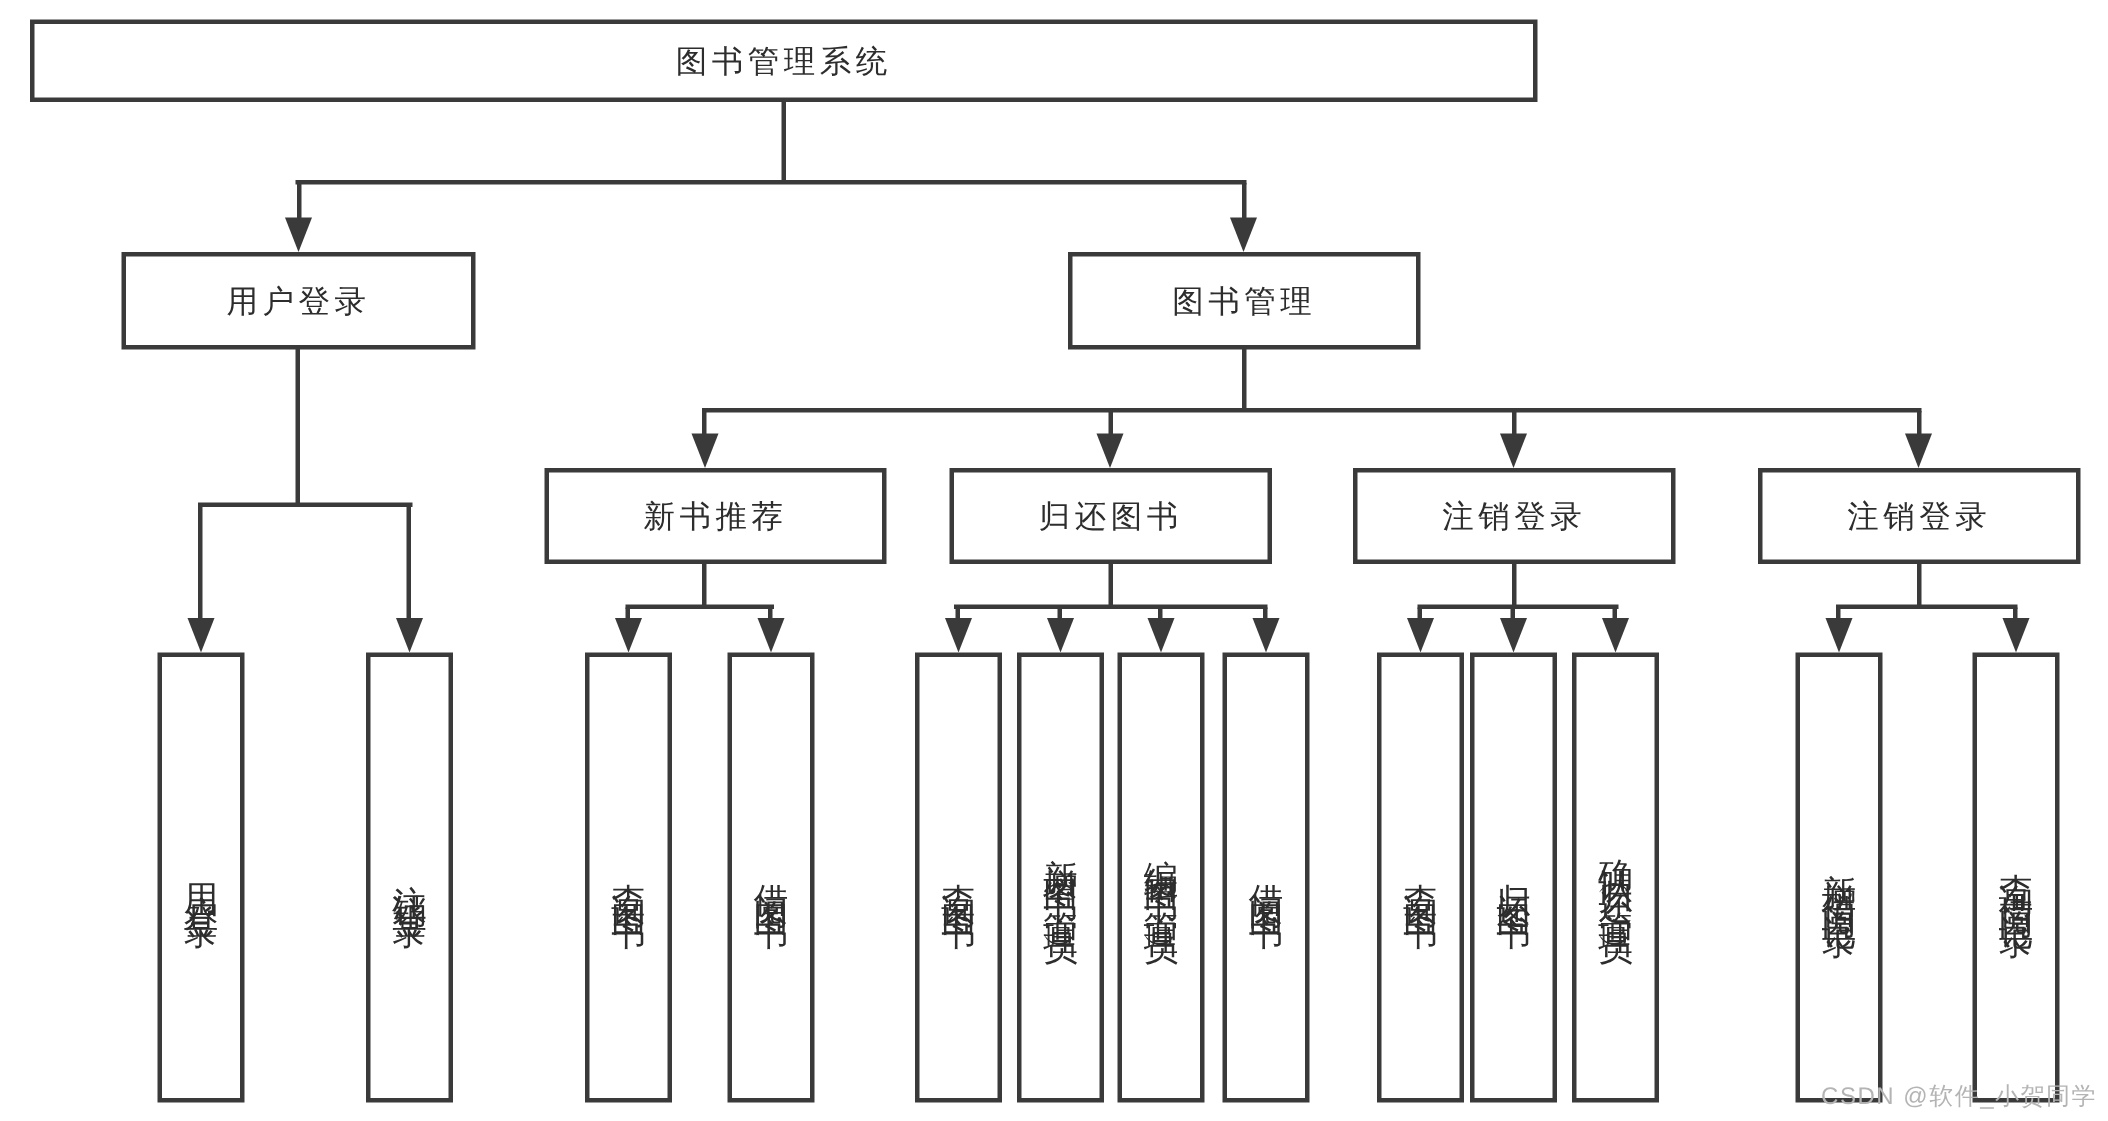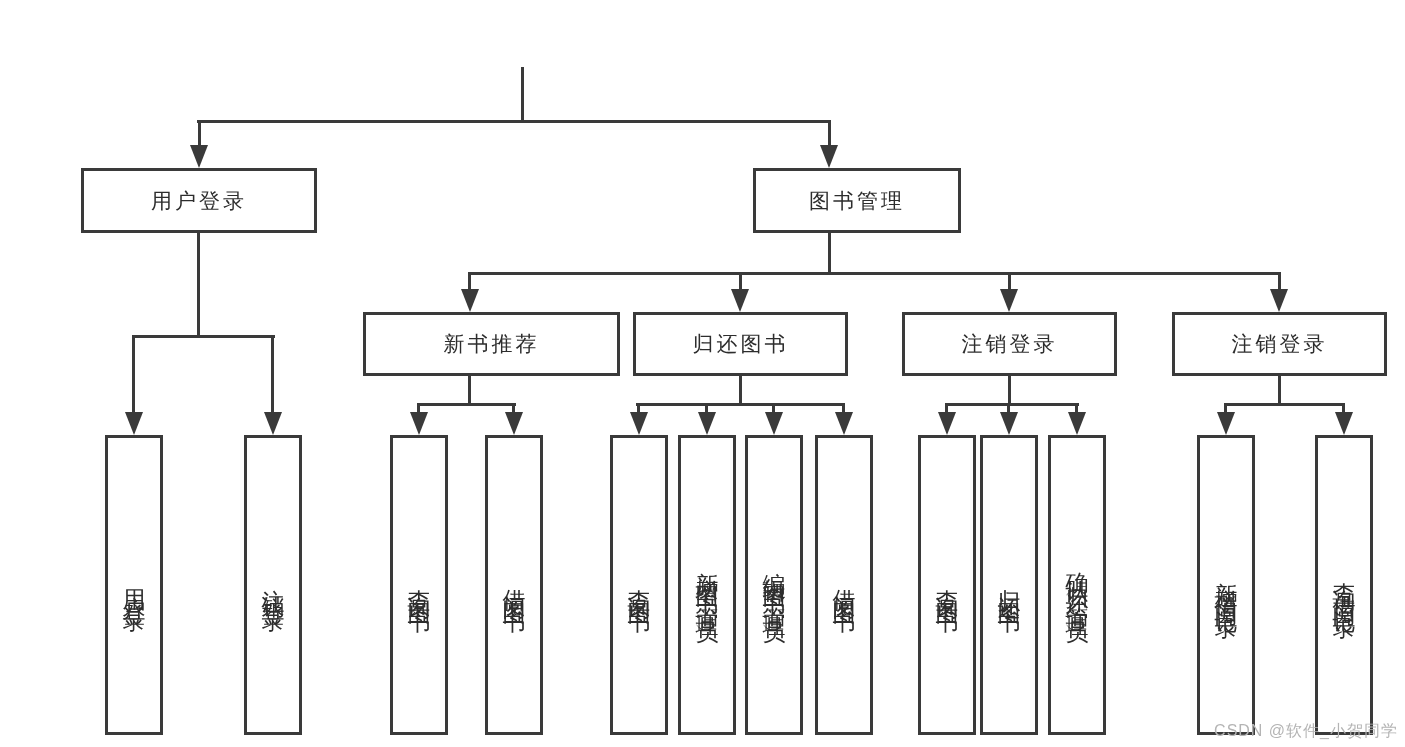--- a/index.html
+++ b/index.html
@@ -30,32 +30,35 @@
     position:absolute; right:7px; bottom:5px; z-index:5;
     font-size:16px; letter-spacing:1px; color:var(--wm,#b4b4b4);
     white-space:nowrap;
   }
 </style>
 </head>
 <body>
 
 <div class="canvas">
 
+  <div class="node hnode" style="left:20px;top:13px;width:1005px;height:55px;">
+    <span>图书管理系统</span>
+  </div>
 
   <div class="line" style="left:521px;top:67px;width:3px;height:55px;"></div>
   <div class="line" style="left:197px;top:120px;width:634px;height:3px;"></div>
   <div class="line" style="left:198px;top:122px;width:3px;height:26px;"></div>
   <div class="line" style="left:828px;top:122px;width:3px;height:26px;"></div>
   <div class="arrow" style="left:190px;top:145px;"></div>
   <div class="arrow" style="left:820px;top:145px;"></div>
 
   <div class="node hnode" style="left:81px;top:168px;width:236px;height:65px;">
     <span>用户登录</span>
   </div>
-  <div class="node hnode" style="left:712px;top:168px;width:208px;height:65px;margin-left:41px;">
+  <div class="node hnode" style="left:712px;top:168px;width:235px;height:65px;">
     <span>图书管理</span>
   </div>
 
   <div class="line" style="left:197px;top:232px;width:3px;height:105px;"></div>
   <div class="line" style="left:132px;top:335px;width:143px;height:3px;"></div>
   <div class="line" style="left:132px;top:337px;width:3px;height:77px;"></div>
   <div class="line" style="left:271px;top:337px;width:3px;height:77px;"></div>
   <div class="arrow" style="left:125px;top:412px;"></div>
   <div class="arrow" style="left:264px;top:412px;"></div>
 
@@ -63,21 +66,21 @@
   <div class="line" style="left:468px;top:272px;width:813px;height:3px;"></div>
   <div class="line" style="left:468px;top:274px;width:3px;height:17px;"></div>
   <div class="line" style="left:739px;top:274px;width:3px;height:17px;"></div>
   <div class="line" style="left:1008px;top:274px;width:3px;height:17px;"></div>
   <div class="line" style="left:1278px;top:274px;width:3px;height:17px;"></div>
   <div class="arrow" style="left:461px;top:289px;"></div>
   <div class="arrow" style="left:731px;top:289px;"></div>
   <div class="arrow" style="left:1000px;top:289px;"></div>
   <div class="arrow" style="left:1270px;top:289px;"></div>
 
-  <div class="node hnode" style="left:363px;top:312px;width:257px;height:64px;">
+  <div class="node hnode" style="left:363px;top:312px;width:228px;height:64px;">
     <span>新书推荐</span>
   </div>
   <div class="node hnode" style="left:633px;top:312px;width:215px;height:64px;">
     <span>归还图书</span>
   </div>
   <div class="node hnode" style="left:902px;top:312px;width:215px;height:64px;">
     <span>注销登录</span>
   </div>
   <div class="node hnode" style="left:1172px;top:312px;width:215px;height:64px;">
     <span>注销登录</span>

